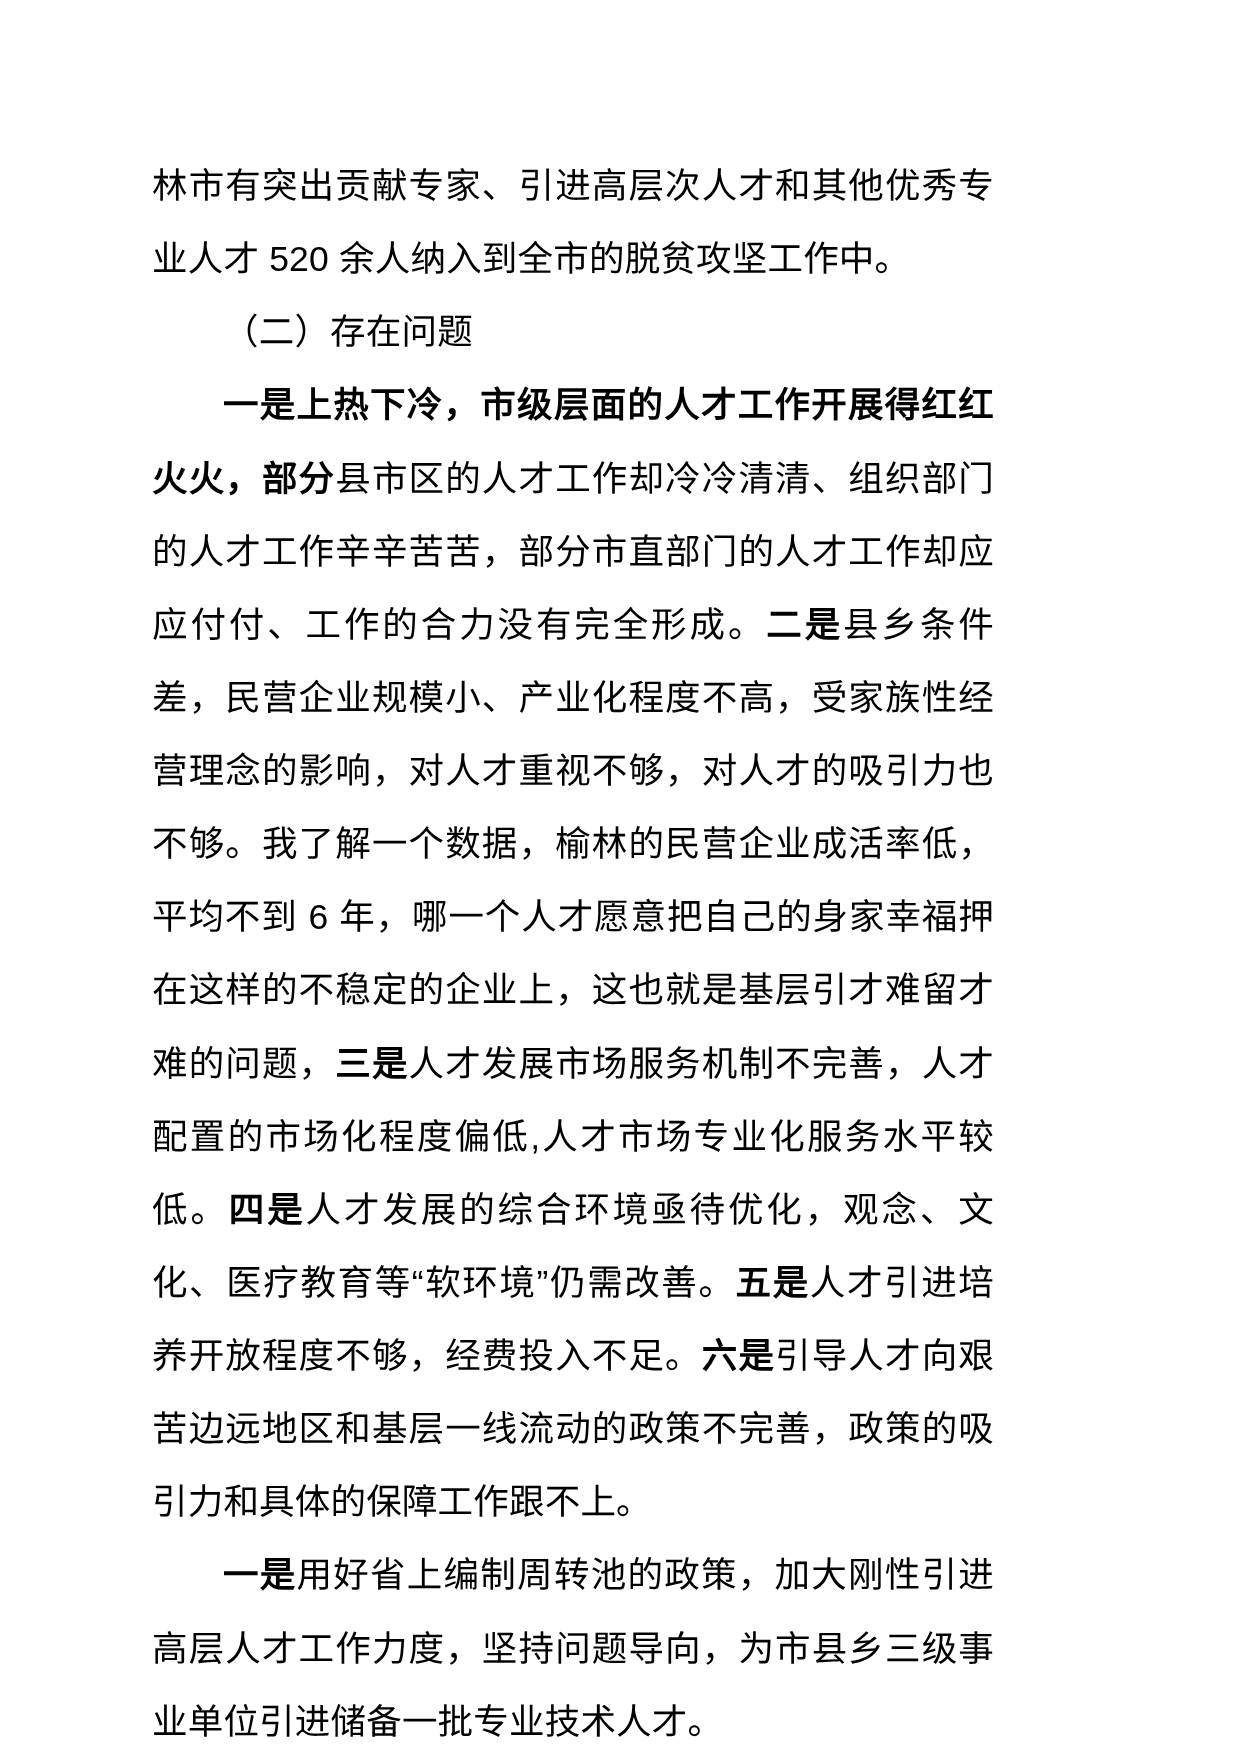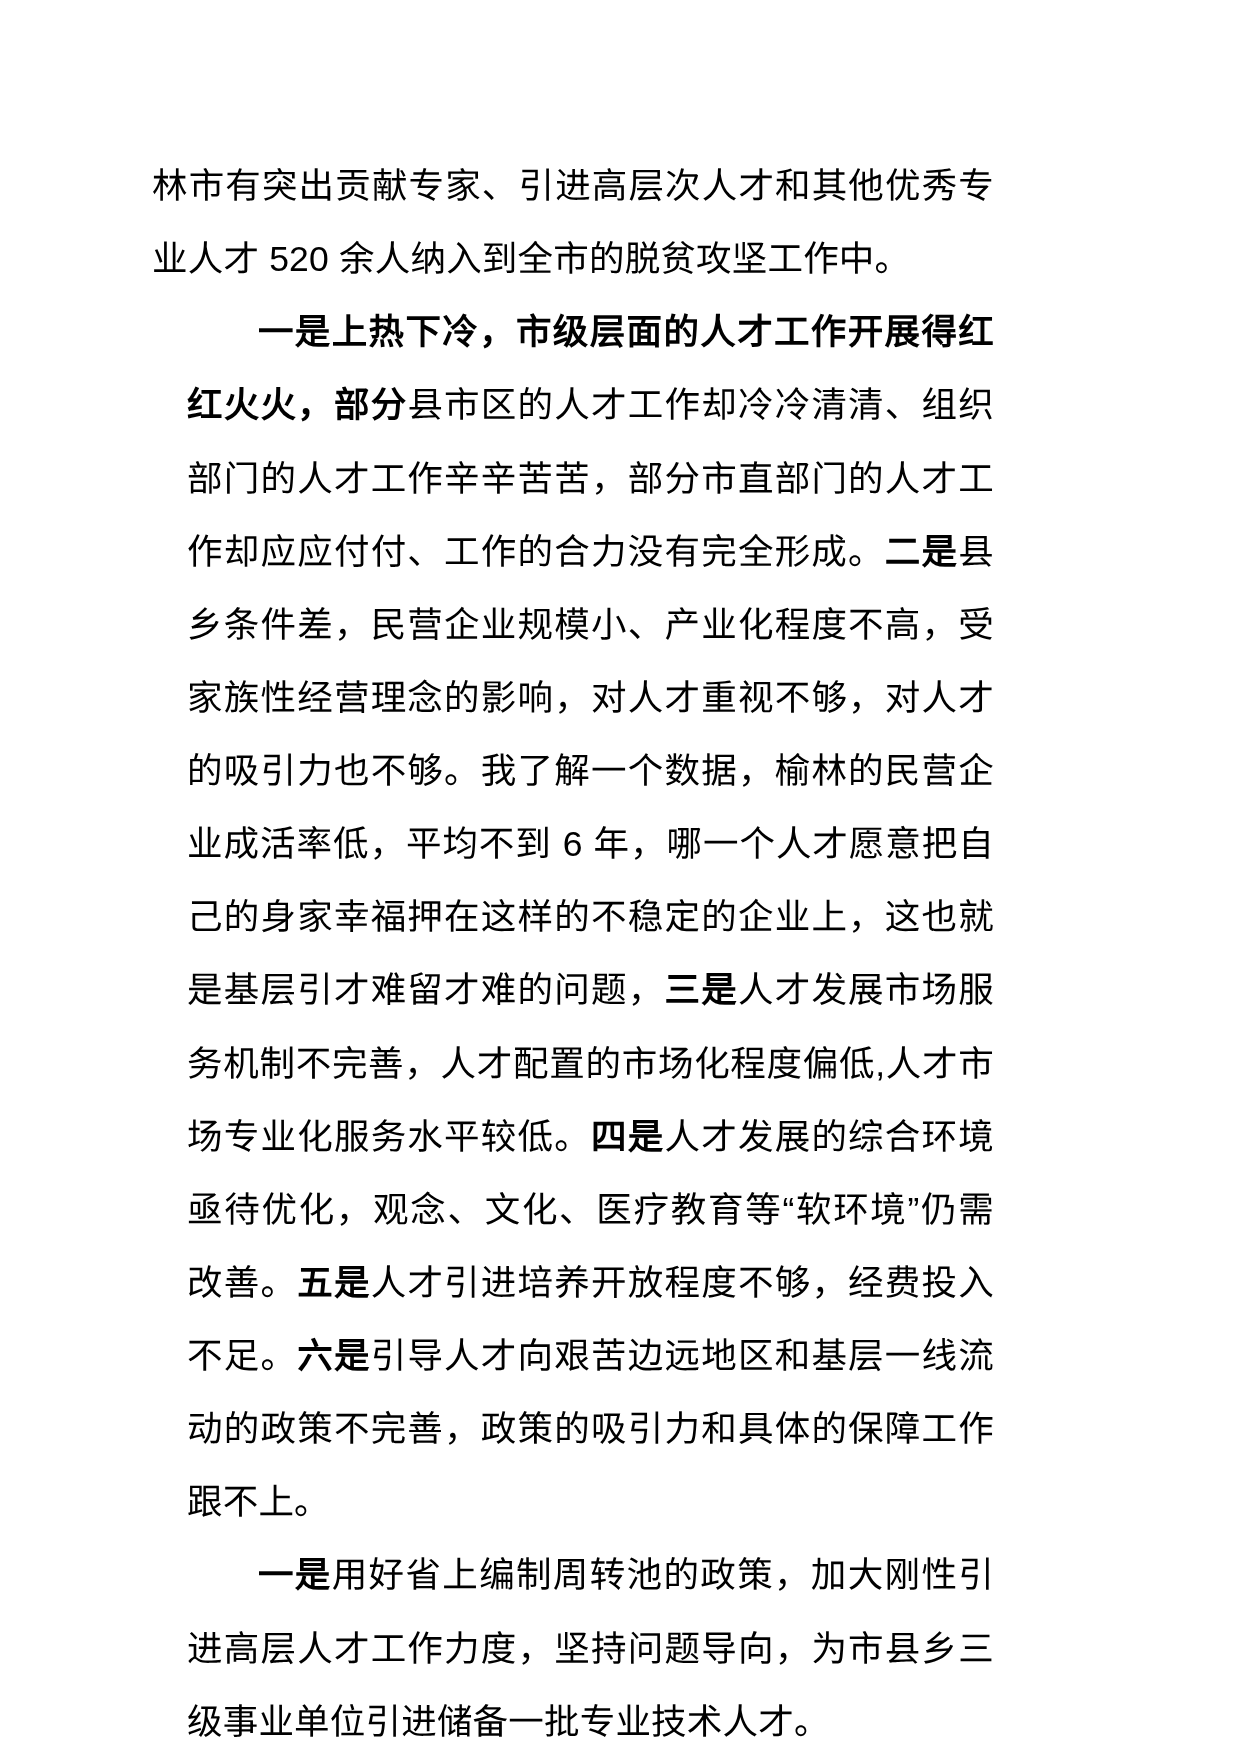--- a/index.html
+++ b/index.html
@@ -40,21 +40,20 @@
     margin: 0;
     word-break: break-all;
   }
 
   .para.cont {
     text-indent: 0;
   }
 
   .para.indent {
     text-indent: 2em;
-    margin-left: 35px;
   }
 
   
   .heading {
     font-size: 35.5px;
     line-height: 2.06;
     text-indent: 2em;
     margin: 0;
     text-align: left;
     letter-spacing: 0.2px;
@@ -65,20 +64,21 @@
   }
 </style>
 </head>
 <body>
 
 <div class="page">
   <div class="doc-body">
 
     <p class="para cont"><span>林市有突出贡献专家、引进高层次人才和其他优秀专业人才 520 余人纳入到全市的脱贫攻坚工作中。</span></p>
 
+    <p class="heading">（二）存在问题</p>
 
     <p class="para indent"><span class="b">一是上热下冷，市级层面的人才工作开展得红红火火，部分</span><span>县市区的人才工作却冷冷清清、组织部门的人才工作辛辛苦苦，部分市直部门的人才工作却应应付付、工作的合力没有完全形成。</span><span class="b">二是</span><span>县乡条件差，民营企业规模小、产业化程度不高，受家族性经营理念的影响，对人才重视不够，对人才的吸引力也不够。我了解一个数据，榆林的民营企业成活率低，平均不到 6 年，哪一个人才愿意把自己的身家幸福押在这样的不稳定的企业上，这也就是基层引才难留才难的问题，</span><span class="b">三是</span><span>人才发展市场服务机制不完善，人才配置的市场化程度偏低,人才市场专业化服务水平较低。</span><span class="b">四是</span><span>人才发展的综合环境亟待优化，观念、文化、医疗教育等“软环境”仍需改善。</span><span class="b">五是</span><span>人才引进培养开放程度不够，经费投入不足。</span><span class="b">六是</span><span>引导人才向艰苦边远地区和基层一线流动的政策不完善，政策的吸引力和具体的保障工作跟不上。</span></p>
 
 
     <p class="para indent"><span class="b">一是</span><span>用好省上编制周转池的政策，加大刚性引进高层人才工作力度，坚持问题导向，为市县乡三级事业单位引进储备一批专业技术人才。</span></p>
 
   </div>
 </div>
 
 </body></html>

